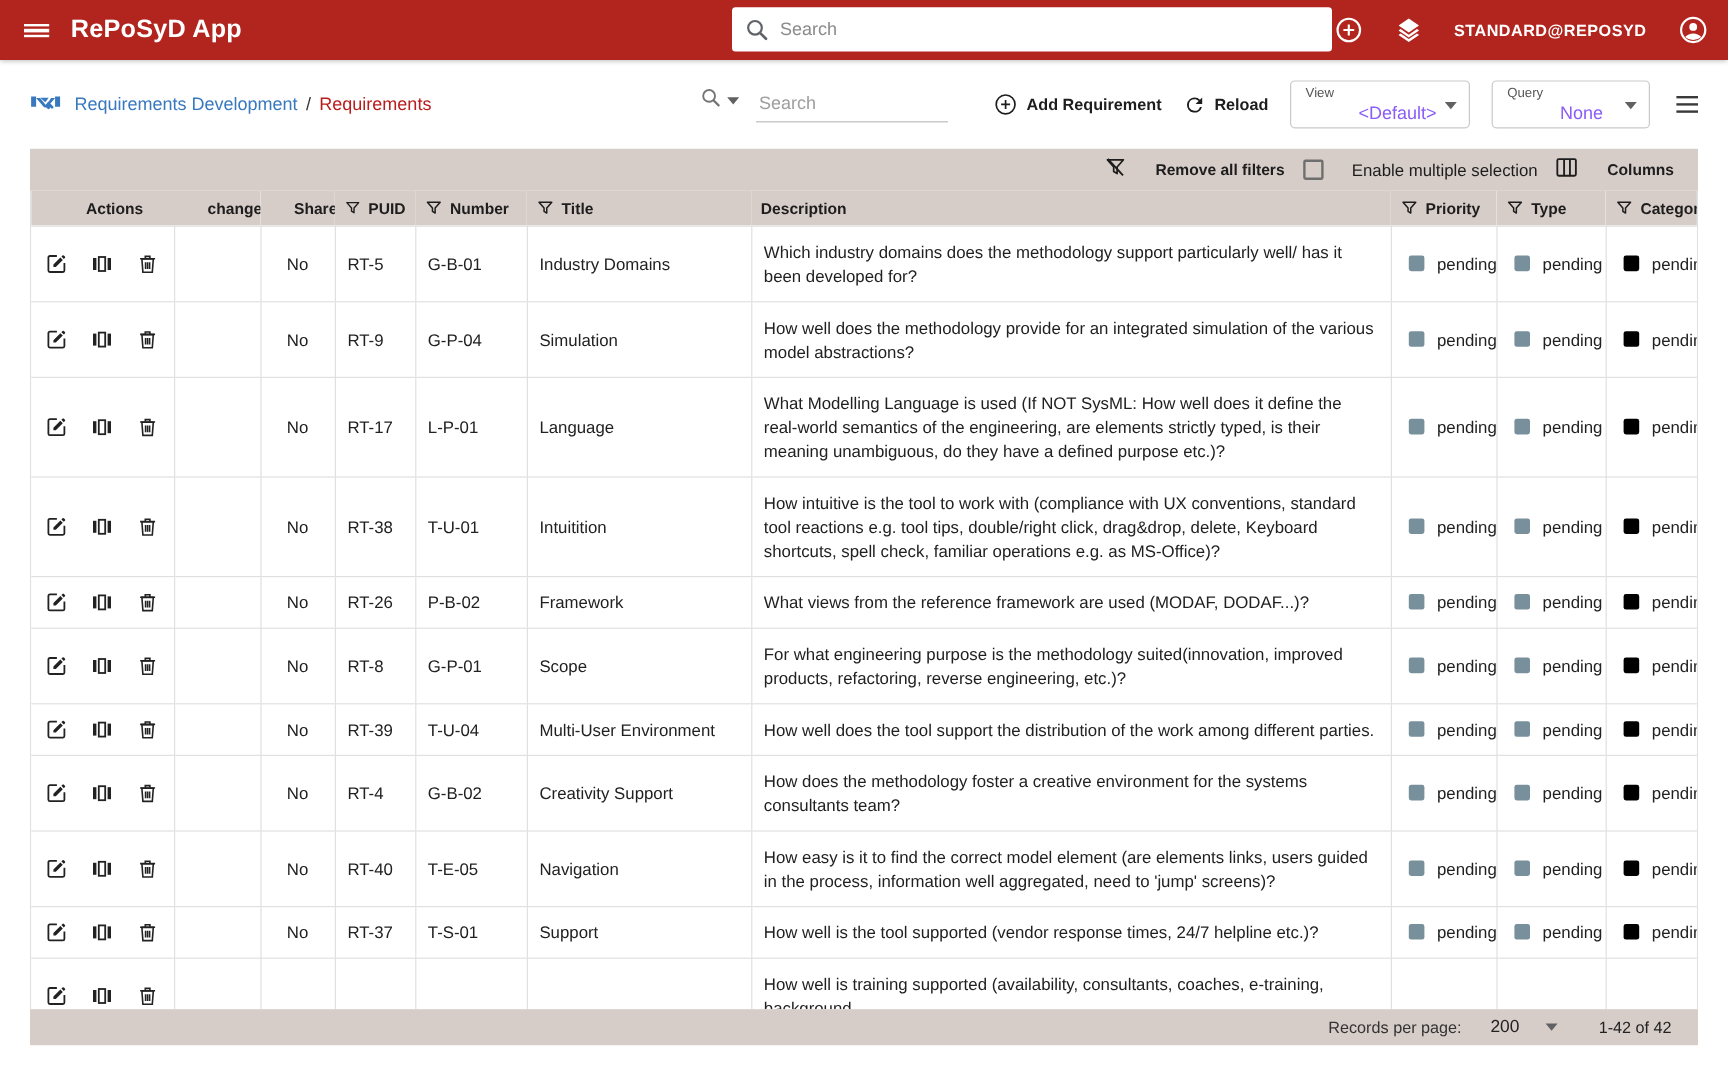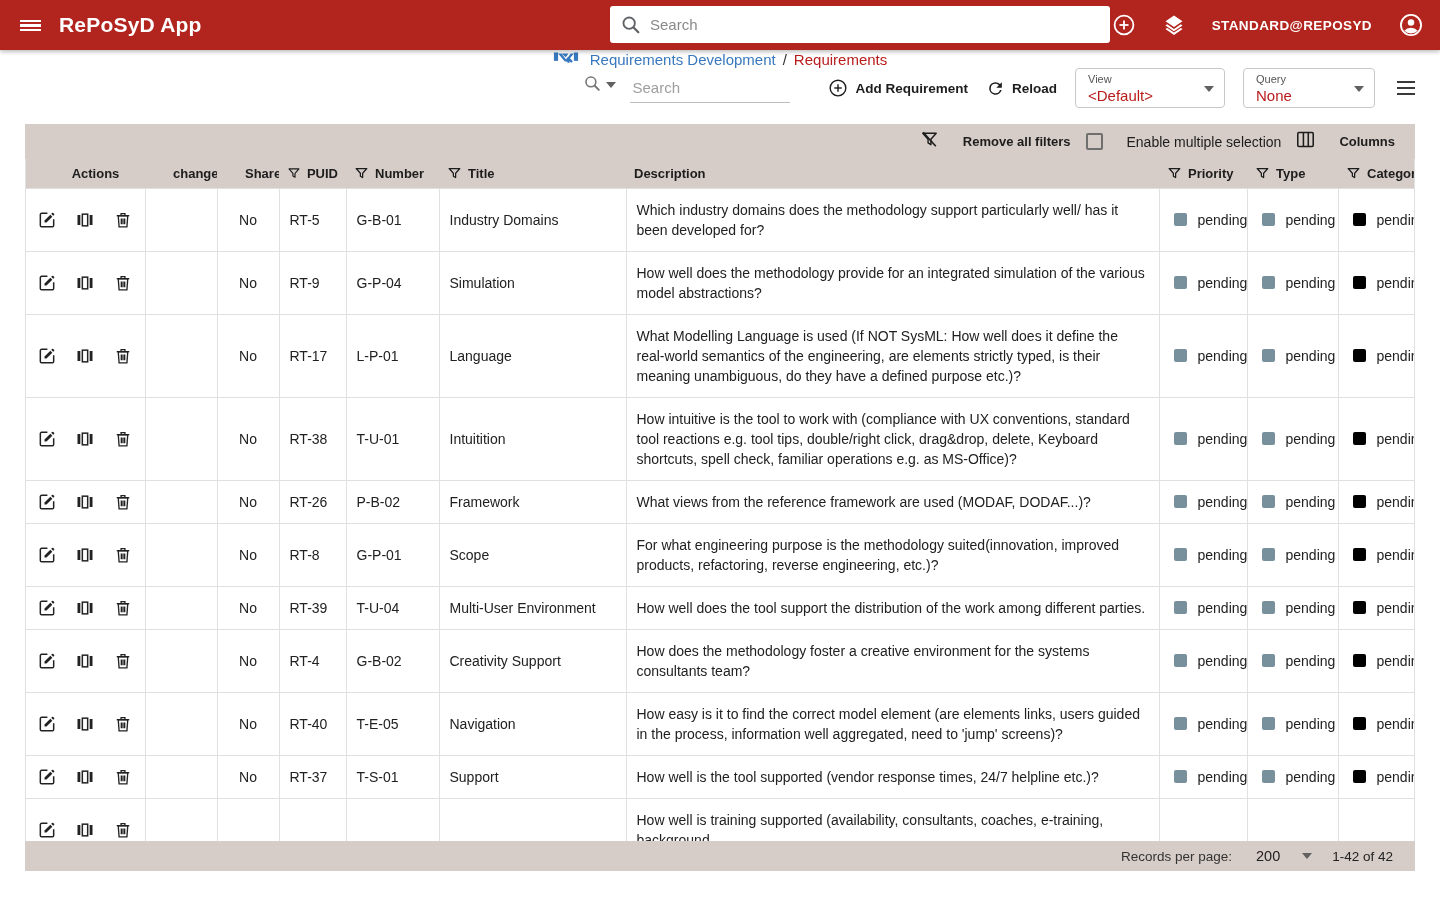--- a/index.html
+++ b/index.html
@@ -17,38 +17,38 @@
   .appbar-search { position:absolute; left:610px; top:6px; width:500px; height:37px;
     background:#fff; border-radius:3px; display:flex; align-items:center; padding:0 10px; }
   .appbar-search input { border:none; outline:none; flex:1; font-size:15px; margin-left:8px;
     font-family:inherit; color:#333; }
   .appbar-search input::placeholder { color:#8a8a8a; }
   .appbar-right { position:absolute; right:16px; top:0; height:50px; display:flex; align-items:center; gap:26px; }
   .workspace-label { font-size:13.5px; font-weight:700; letter-spacing:.4px; }
   .icon-btn { display:flex; align-items:center; justify-content:center; cursor:pointer; }
 
   
-  .subheader { display:flex; align-items:center; padding:0 25px; height:74px;flex-direction:column; }
+  .subheader { display:flex; align-items:center; padding:0 25px; height:74px; }
   .breadcrumb { display:flex; align-items:center; font-size:15px; gap:7px; }
   .breadcrumb .bc-icon { margin-right:4px; display:flex; }
   .bc-link { color:#3878BE; cursor:pointer; }
   .bc-sep { color:#333; }
   .bc-current { color:#b91c1c; }
   .controls { margin-left:auto; display:flex; align-items:center; gap:18px; }
   .mini-search { display:flex; align-items:flex-end; margin-right:20px; }
   .mini-search .ms-icons { display:flex; align-items:center; gap:4px; padding-bottom:6px; }
   .mini-search input { border:none; border-bottom:1px solid #bdbdbd; outline:none; width:160px;
     font-size:15px; padding:4px 2px 6px 2px; margin-left:14px; font-family:inherit; color:#333; }
   .mini-search input::placeholder { color:#9e9e9e; }
   .text-btn { display:flex; align-items:center; gap:7px; cursor:pointer; font-size:13.5px; font-weight:700; color:#1d1d1d; }
   .select-box { position:relative; width:150px; height:40px; border:1px solid #c9c9c9; border-radius:4px;
     padding:5px 26px 0 12px; cursor:pointer; }
   .select-box.query { width:132px; }
   .sb-label { font-size:11px; color:#555; line-height:11px; }
-  .sb-value { font-size:15px; color:#b91c1c; margin-top:2px; white-space:nowrap; }
+  .sb-value { font-size:15px; color:#8b5cf6; margin-top:2px; white-space:nowrap;margin-left:44px; }
   .caret { width:0; height:0; border-left:5px solid transparent; border-right:5px solid transparent;
     border-top:6px solid #616161; }
   .select-box .caret { position:absolute; right:10px; top:17px; }
   .table-menu-icon { margin-left:4px; cursor:pointer; }
   .table-menu-icon div { width:18px; height:2.4px; background:#3a3a3a; margin:3.4px 0; }
 
   
   .grid { width:1390px; height:747px; margin-left:25px; display:flex; flex-direction:column; }
   .grid-toolbar { height:35px; background:#D6CCC8; display:flex; align-items:center;
     justify-content:flex-end; gap:15px; padding-right:20px; flex:0 0 auto; }
@@ -69,21 +69,21 @@
   td.actions-cell { text-align:center; white-space:nowrap; padding:10px 4px; }
   td.actions-cell .row-icon { display:inline-flex; margin:0 7px; cursor:pointer; vertical-align:middle; }
   td.center { text-align:center; }
   td.desc-cell { line-height:20px; padding:11px 10px; }
   td.status-cell { white-space:nowrap; padding:10px 8px 10px 14px; }
   .swatch { display:inline-block; width:13px; height:13px; border-radius:2px; vertical-align:-1.5px; margin-right:11px; }
 
   .grid-footer { height:30px; background:#D6CCC8; flex:0 0 auto; display:flex; align-items:center;
     justify-content:flex-end; gap:20px; padding-right:22px; font-size:13.5px; color:#333; }
   .gf-value { font-size:14.5px; color:#222; margin-left:4px; }
-  .gf-range { color:#222; font-size:13.5px; }
+  .gf-range { margin-left:14px; color:#222; font-size:13.5px; }
   .gf-caret { margin-left:2px; }
 </style>
 </head>
 <body>
 
 <header class="appbar">
   <div class="menu-btn">
       <span></span>
     </div>
   <div class="app-title">RePoSyD App</div>

